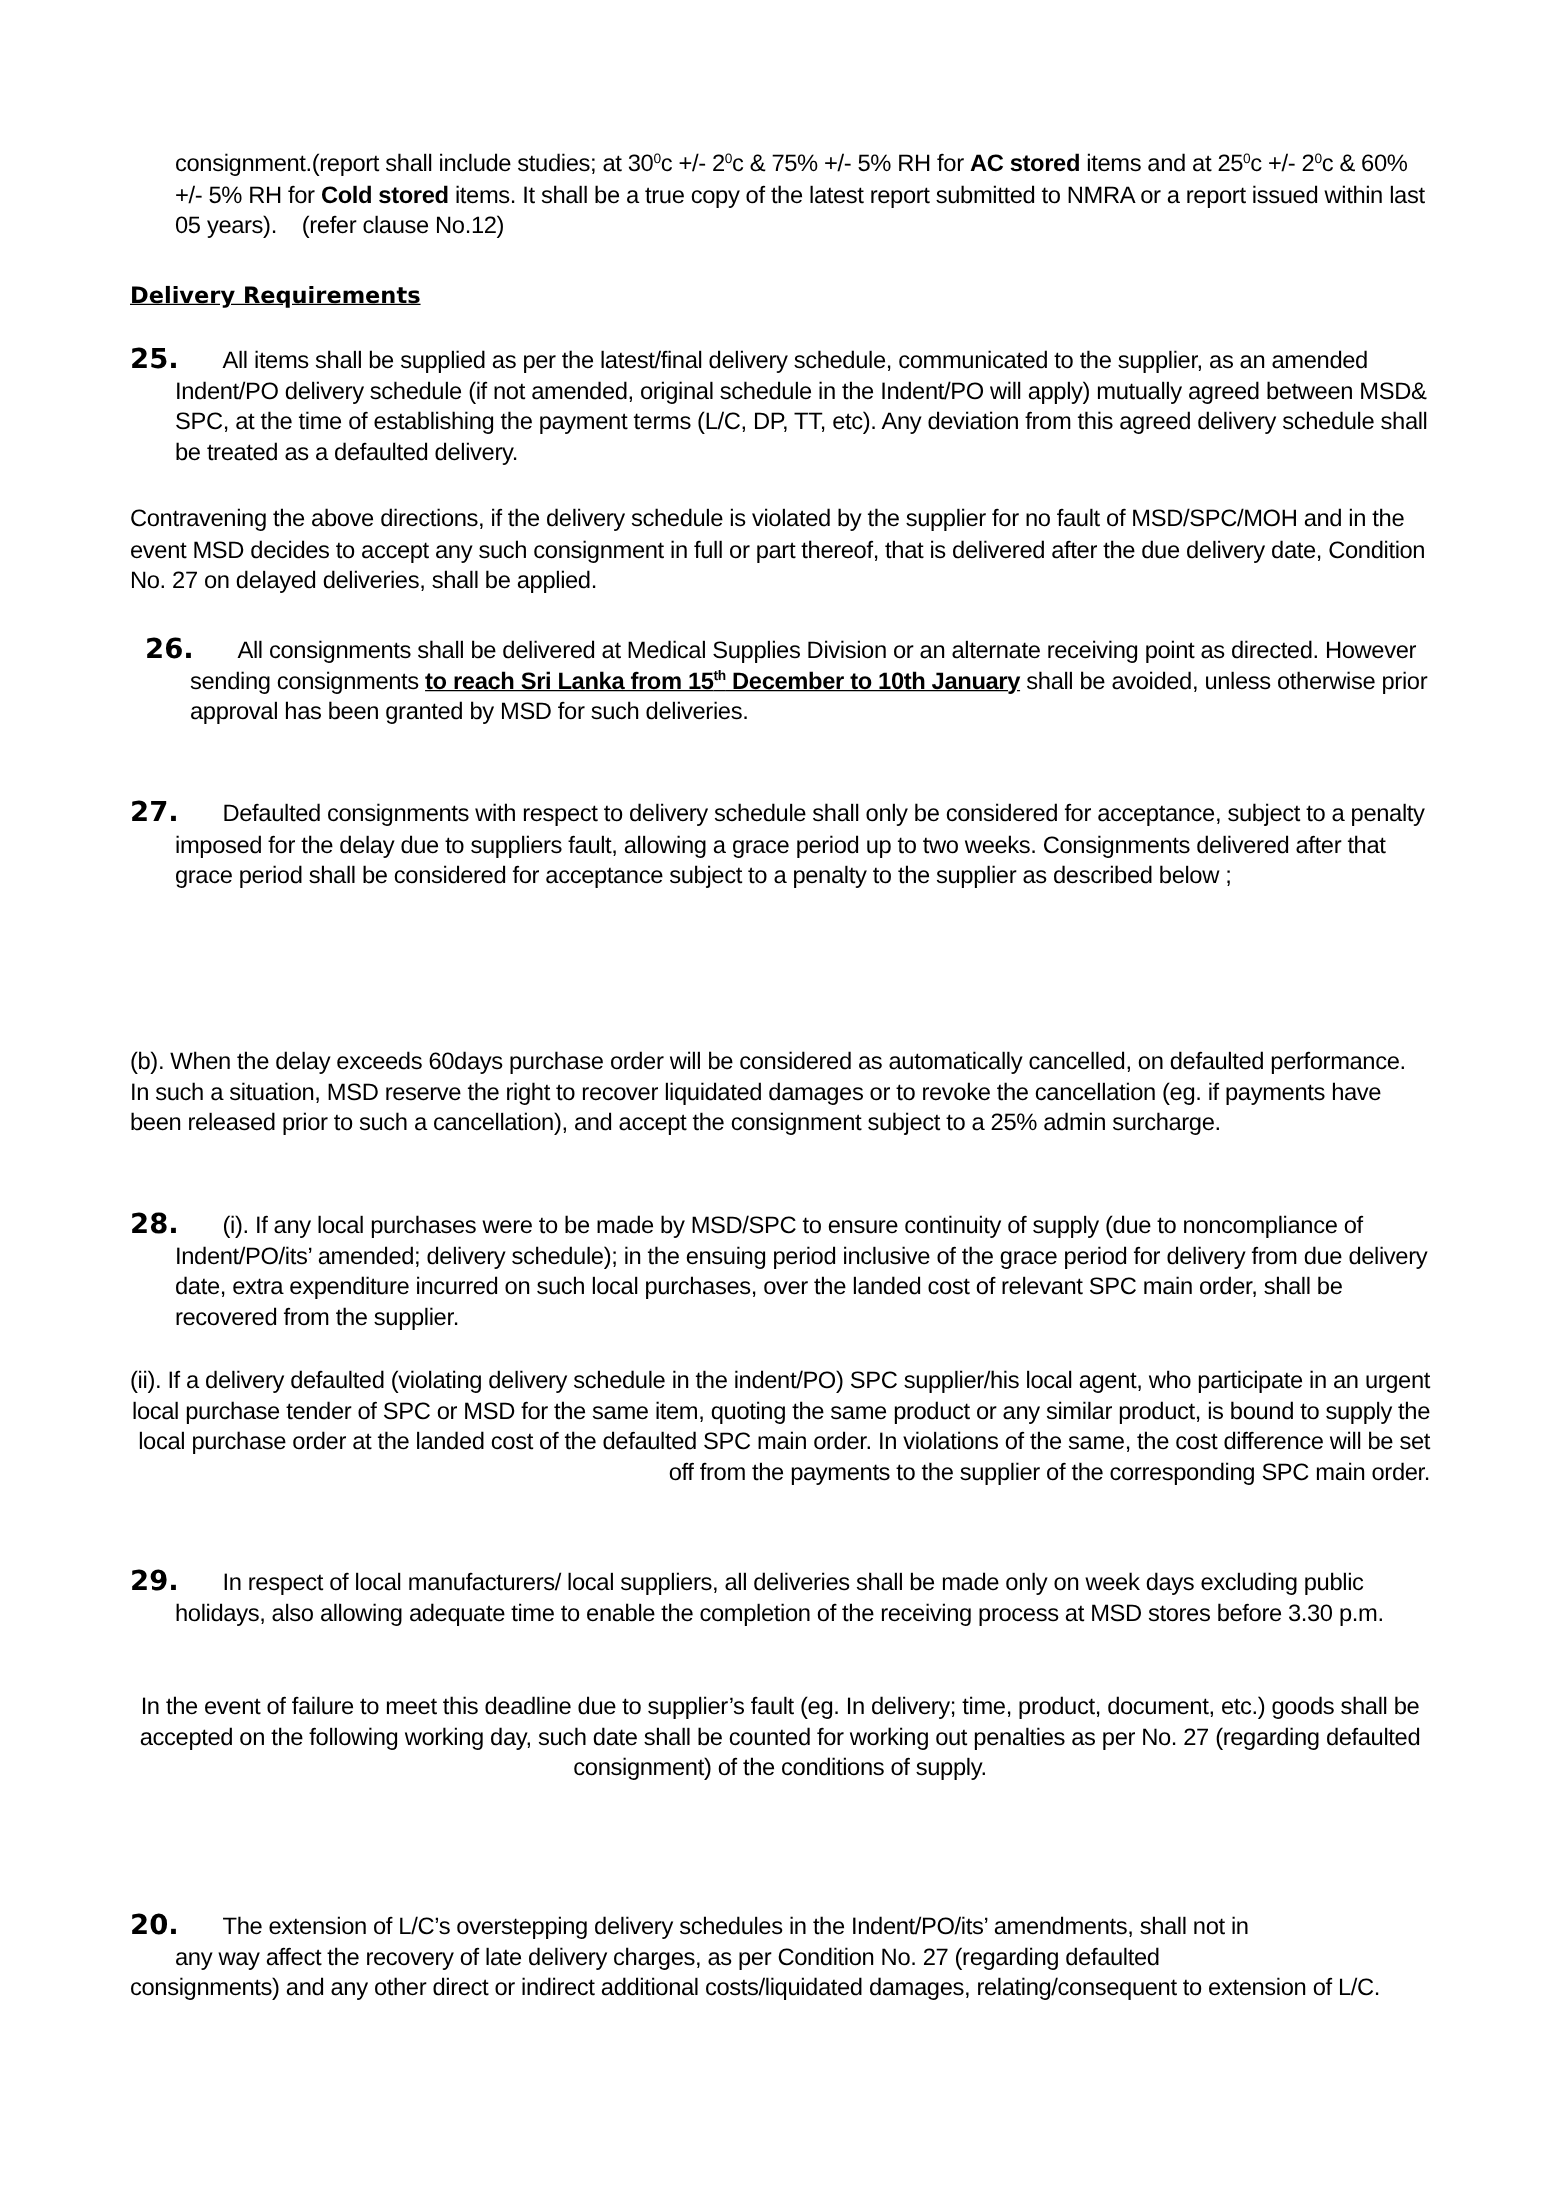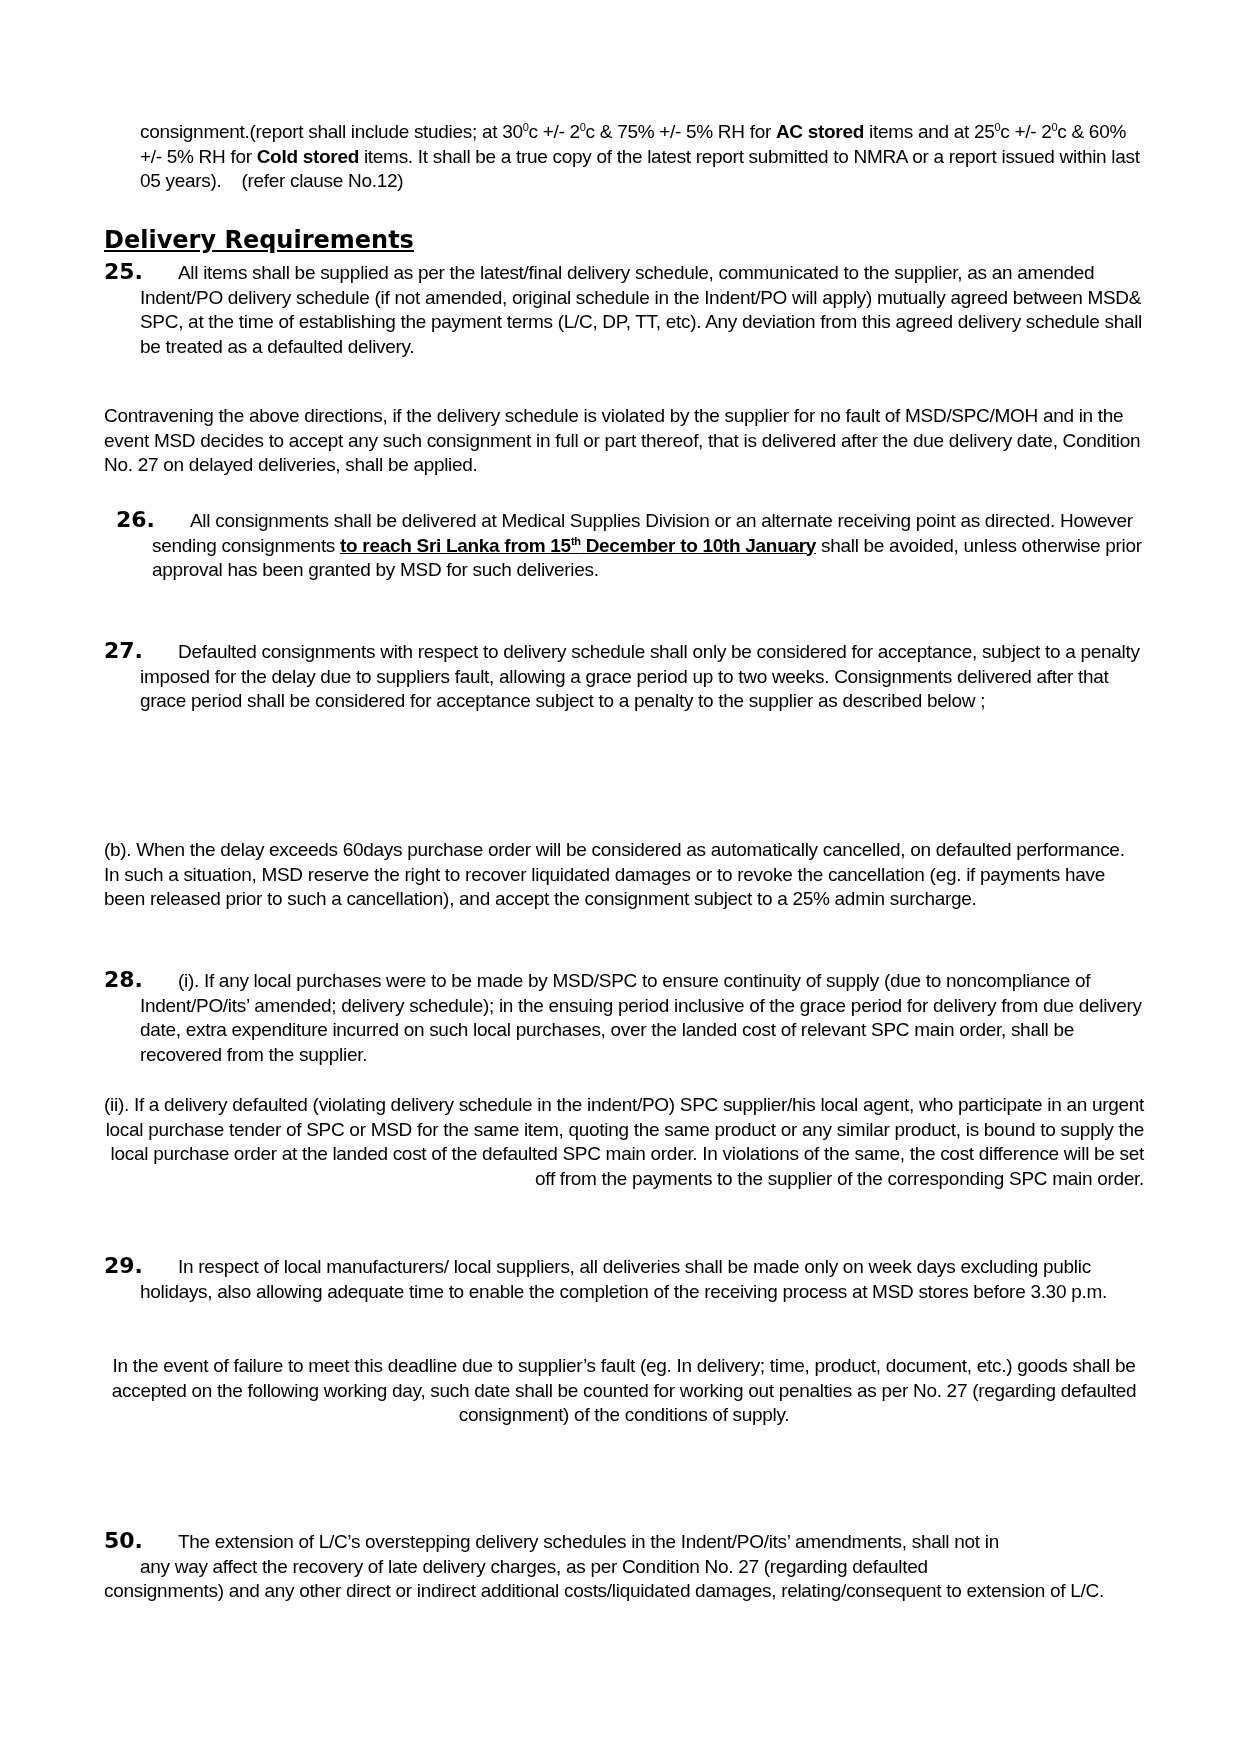--- a/index.html
+++ b/index.html
@@ -24,38 +24,38 @@
     font-size: 22px;
     display: inline-block;
     width: 74px;
     text-indent: 0;
     letter-spacing: 0;
   }
   b { font-weight: bold; }
   .u { text-decoration: underline; font-weight: bold; }
   .heading {
     position: absolute; left: 104px; top: 226px;
-    font-family: "DejaVu Sans", sans-serif; font-weight: bold; font-size: 24px;
+    font-family: "DejaVu Sans", sans-serif; font-weight: bold; font-size: 18px;
     text-decoration: underline;
   }
   sup { font-size: 11px; line-height: 0; vertical-align: 7px; }
   p { margin: 0; }
 </style>
 </head>
 <body>
 
 <div class="page">
 
   <div class="blk txt" style="top:120px; padding-left:36px; width:1004px;">
     <p><span>consignment.(report shall include studies; at 30</span><sup>0</sup><span>c +/- 2</span><sup>0</sup><span>c &amp; 75% +/- 5% RH for </span><b>AC stored</b><span> items and at 25</span><sup>0</sup><span>c +/- 2</span><sup>0</sup><span>c &amp; 60% +/- 5% RH for </span><b>Cold stored</b><span> items. It shall be a true copy of the latest report submitted to NMRA or a report issued within last 05 years).&nbsp;&nbsp;&nbsp;&nbsp;(refer clause No.12)</span></p>
   </div>
 
   <div class="heading">Delivery Requirements</div>
 
-  <div class="blk txt" style="top:260px; width:1040px;">
+  <div class="blk txt" style="top:276px; width:1040px;">
     <p class="hang"><span class="num">25.</span><span>All items shall be supplied as per the latest/final delivery schedule, communicated to the supplier, as an amended Indent/PO delivery schedule (if not amended, original schedule in the Indent/PO will apply) mutually agreed between MSD&amp; SPC, at the time of establishing the payment terms (L/C, DP, TT, etc). Any deviation from this agreed delivery schedule shall be treated as a defaulted delivery.</span></p>
   </div>
   <div class="blk txt" style="top:404px; width:1040px;">
     <p>Contravening the above directions, if the delivery schedule is violated by the supplier for no fault of MSD/SPC/MOH and in the event MSD decides to accept any such consignment in full or part thereof, that is delivered after the due delivery date, Condition No. 27 on delayed deliveries, shall be applied.</p>
   </div>
 
   <div class="blk txt" style="top:508px; width:1040px;margin-left:12px;">
     <p class="hang"><span class="num">26.</span><span>All consignments shall be delivered at Medical Supplies Division or an alternate receiving point as directed. However sending consignments </span><span class="u"><span>to reach Sri Lanka from 15</span><sup>th</sup><span> December to 10th January</span></span><span> shall be avoided, unless otherwise prior approval has been granted by MSD for such deliveries.</span></p>
   </div>
 
@@ -74,18 +74,18 @@
   </div>
 
   <div class="blk txt" style="top:1254px; width:1040px;">
     <p class="hang"><span class="num">29.</span><span>In respect of local manufacturers/ local suppliers, all deliveries shall be made only on week days excluding public holidays, also allowing adequate time to enable the completion of the receiving process at MSD stores before 3.30 p.m.</span></p>
   </div>
   <div class="blk txt" style="top:1354px; width:1040px;text-align:center;">
     <p>In the event of failure to meet this deadline due to supplier’s fault (eg. In delivery; time, product, document, etc.) goods shall be accepted on the following working day, such date shall be counted for working out penalties as per No. 27 (regarding defaulted consignment) of the conditions of supply.</p>
   </div>
 
   <div class="blk txt" style="top:1529px; width:1040px;">
-    <p><span class="num">50.</span><span>The extension of L/C’s overstepping delivery schedules in the Indent/PO/its’ amendments, shall not in</span></p>
+    <p><span class="num">20.</span><span>The extension of L/C’s overstepping delivery schedules in the Indent/PO/its’ amendments, shall not in</span></p>
     <p style="padding-left:36px;">any way affect the recovery of late delivery charges, as per Condition No. 27 (regarding defaulted</p>
     <p>consignments) and any other direct or indirect additional costs/liquidated damages, relating/consequent to extension of L/C.</p>
   </div>
 
 </div>
 
 </body></html>

